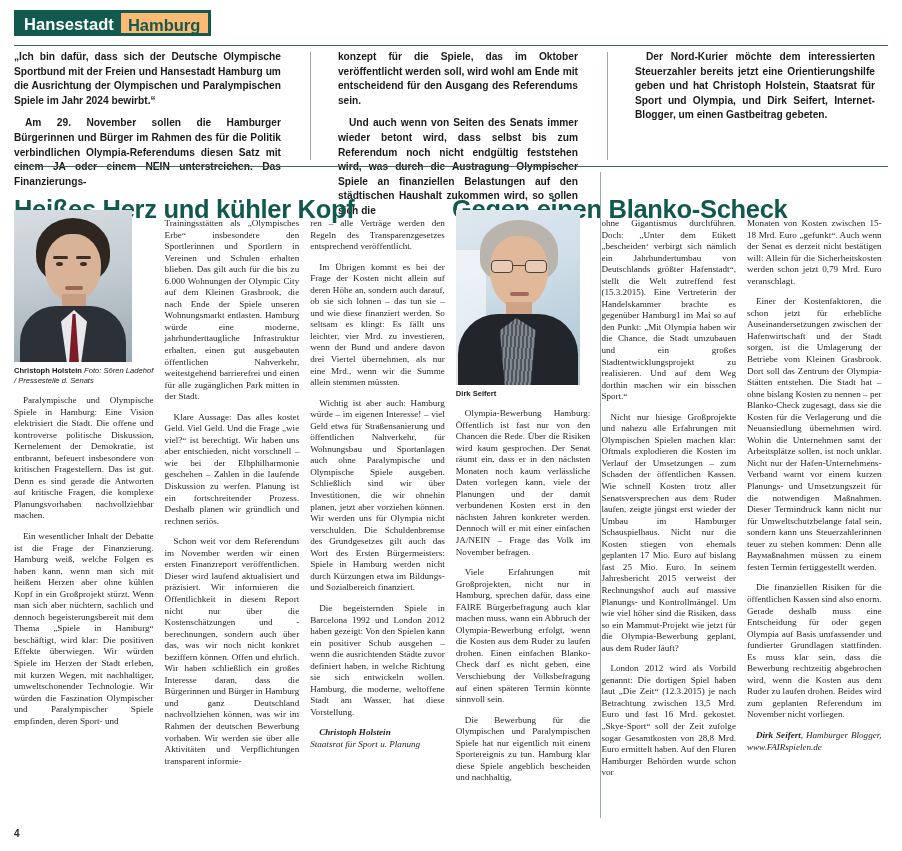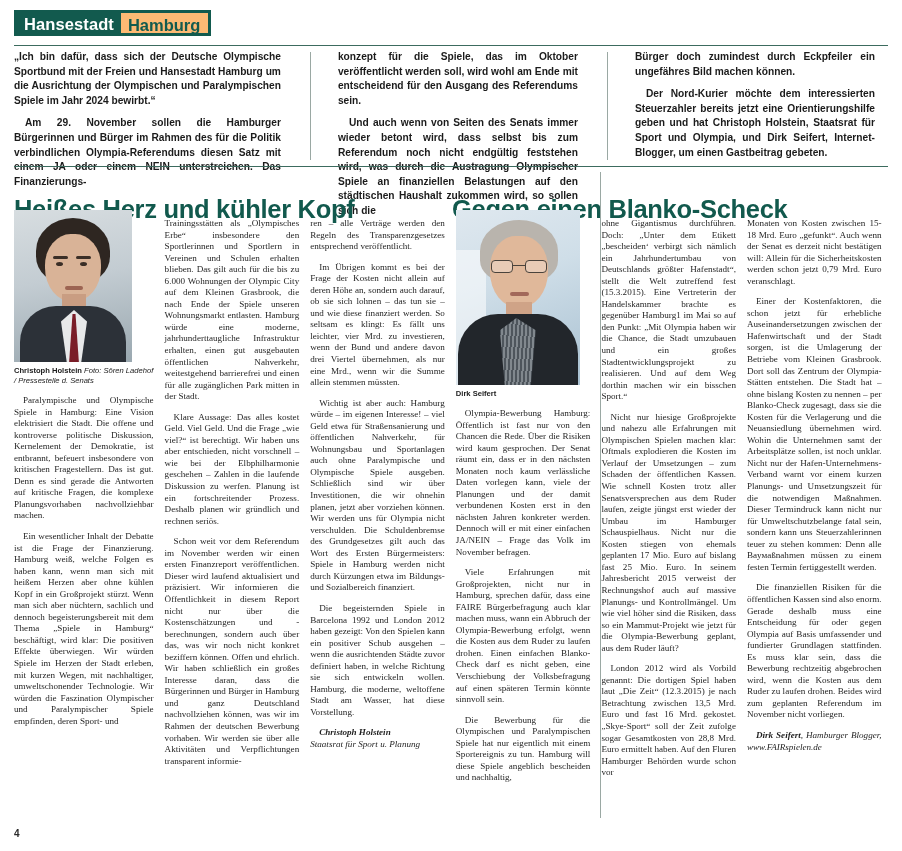--- a/index.html
+++ b/index.html
@@ -321,21 +321,20 @@
   <div class="intro">
     <div class="intro-col">
       <p class="noind">„Ich bin dafür, dass sich der Deutsche Olympische Sportbund mit der Freien und Hansestadt Hamburg um die Ausrichtung der Olympischen und Paralympischen Spiele im Jahr 2024 bewirbt.“</p>
       <p>Am 29. November sollen die Hamburger Bürgerinnen und Bürger im Rahmen des für die Politik verbindlichen Olympia-Referendums diesen Satz mit einem JA oder einem NEIN unterstreichen. Das Finanzierungs-</p>
     </div>
     <div class="intro-col sep">
       <p class="noind">konzept für die Spiele, das im Oktober veröffentlicht werden soll, wird wohl am Ende mit entscheidend für den Ausgang des Referendums sein.</p>
       <p>Und auch wenn von Seiten des Senats immer wieder betont wird, dass selbst bis zum Referendum noch nicht endgültig feststehen wird, was durch die Austragung Olympischer Spiele an finanziellen Belastungen auf den städtischen Haushalt zukommen wird, so sollen sich die</p>
     </div>
     <div class="intro-col sep">
-      <p class="noind">Bürger doch zumindest durch Eckpfeiler ein ungefähres Bild machen können.</p>
       <p>Der Nord-Kurier möchte dem interessierten Steuerzahler bereits jetzt eine Orientierungshilfe geben und hat Christoph Holstein, Staatsrat für Sport und Olympia, und Dirk Seifert, Internet-Blogger, um einen Gastbeitrag gebeten.</p>
     </div>
   </div>
 
   <div class="rule-bottom-intro"></div>
 
   <h1 class="headline" id="headline-left">Heißes Herz und kühler Kopf</h1>
   <h1 class="headline" id="headline-right">Gegen einen Blanko-Scheck</h1>
 
   <div class="center-divider"></div>
@@ -393,21 +392,21 @@
         <div class="p2-mouth"></div>
         <div class="p2-neck"></div>
         <div class="p2-jacket"></div>
         <div class="p2-stripe"></div>
       </div>
       <div class="photo-cap">
         <span class="nm">Dirk Seifert</span>
       </div>
       <p>Olympia-Bewerbung Hamburg: Öffentlich ist fast nur von den Chancen die Rede. Über die Risiken wird kaum gesprochen. Der Senat räumt ein, dass er in den nächsten Monaten noch kaum verlässliche Daten vorlegen kann, viele der Planungen und der damit verbundenen Kosten erst in den nächsten Jahren konkreter werden. Dennoch will er mit einer einfachen JA/NEIN – Frage das Volk im November befragen.</p>
       <p>Viele Erfahrungen mit Großprojekten, nicht nur in Hamburg, sprechen dafür, dass eine FAIRE Bürgerbefragung auch klar machen muss, wann ein Abbruch der Olympia-Bewerbung erfolgt, wenn die Kosten aus dem Ruder zu laufen drohen. Einen einfachen Blanko-Check darf es nicht geben, eine Verschiebung der Volksbefragung auf einen späteren Termin könnte sinnvoll sein.</p>
-      <p>Die Bewerbung für die Olympischen und Paralympischen Spiele hat nur eigentlich mit einem Sportereignis zu tun. Hamburg will diese Spiele angeblich bescheiden und nachhaltig,</p>
+      <p>Die Bewerbung für die Olympischen und Paralympischen Spiele hat nur eigentlich mit einem Sportereignis zu tun. Hamburg klar diese Spiele angeblich bescheiden und nachhaltig,</p>
     </div>
 
     <div class="col">
       <p class="noind">ohne Gigantismus durchführen. Doch: „Unter dem Etikett „bescheiden‘ verbirgt sich nämlich ein Jahrhundertumbau von Deutschlands größter Hafenstadt“, stellt die Welt zutreffend fest (15.3.2015). Eine Vertreterin der Handelskammer brachte es gegenüber Hamburg1 im Mai so auf den Punkt: „Mit Olympia haben wir die Chance, die Stadt umzubauen und ein großes Stadtentwicklungsprojekt zu realisieren. Und auf dem Weg dorthin machen wir ein bisschen Sport.“</p>
       <p>Nicht nur hiesige Großprojekte und nahezu alle Erfahrungen mit Olympischen Spielen machen klar: Oftmals explodieren die Kosten im Verlauf der Umsetzungen – zum Schaden der öffentlichen Kassen. Wie schnell Kosten trotz aller Senatsversprechen aus dem Ruder laufen, zeigte jüngst erst wieder der Umbau im Hamburger Schauspielhaus. Nicht nur die Kosten stiegen von ehemals geplanten 17 Mio. Euro auf bislang fast 25 Mio. Euro. In seinem Jahresbericht 2015 verweist der Rechnungshof auch auf massive Planungs- und Kontrollmängel. Um wie viel höher sind die Risiken, dass so ein Mammut-Projekt wie jetzt für die Olympia-Bewerbung geplant, aus dem Ruder läuft?</p>
       <p>London 2012 wird als Vorbild genannt: Die dortigen Spiel haben laut „Die Zeit“ (12.3.2015) je nach Betrachtung zwischen 13,5 Mrd. Euro und fast 16 Mrd. gekostet. „Skye-Sport“ soll der Zeit zufolge sogar Gesamtkosten von 28,8 Mrd. Euro ermittelt haben. Auf den Fluren Hamburger Behörden wurde schon vor</p>
     </div>
 
     <div class="col">
       <p class="noind">Monaten von Kosten zwischen 15-18 Mrd. Euro „gefunkt“. Auch wenn der Senat es derzeit nicht bestätigen will: Allein für die Sicherheitskosten werden schon jetzt 0,79 Mrd. Euro veranschlagt.</p>

